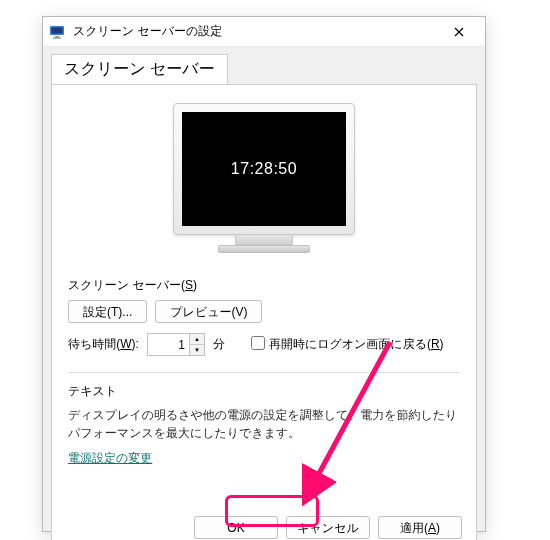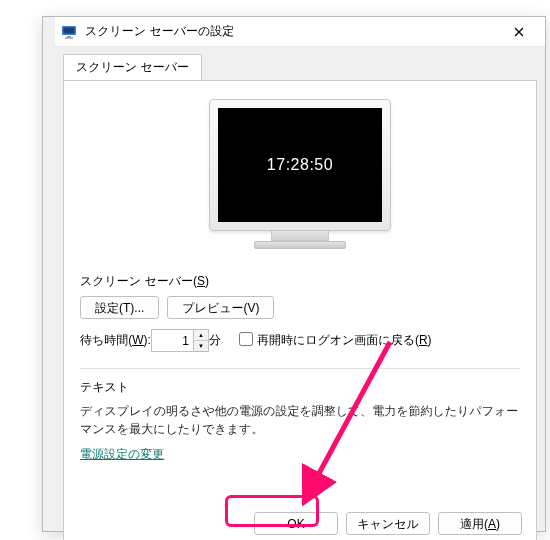--- a/index.html
+++ b/index.html
@@ -7,26 +7,25 @@
     font-family: "Yu Gothic UI", "Meiryo UI", sans-serif;
     font-size: 12px;
     background: #fff;
     width: 550px;
     height: 540px;
     position: relative;
   }
   .window {
     position: absolute;
     left: 42px; top: 16px;
-    width: 504px;
+    width: 444px;
     height: 516px;
     background: #f0f0f0;
     border: 1px solid #b8b8b8;
     box-shadow: 0 4px 16px rgba(0,0,0,0.15);
-    padding-left: 12px;
   }
   .titlebar {
     height: 30px;
     background: #fff;
     display: flex;
     align-items: center;
     padding: 0 6px;
     border-bottom: 1px solid #e8e8e8;
   }
   .title-icon {
@@ -47,21 +46,21 @@
     background: #f0f0f0;
   }
   .tab {
     display: inline-block;
     background: #fff;
     border: 1px solid #ccc;
     border-bottom: 1px solid #fff;
     padding: 4px 12px;
     position: relative;
     top: 1px;
-    font-size: 12px;
+    font-size: 16px;
   }
   .tab-panel {
     border: 1px solid #ccc;
     background: #fff;
     margin: 0 8px 8px 8px;
     height: 466px;
     padding: 18px 16px 10px 16px;
     position: relative;
   }
 
@@ -143,20 +142,21 @@
     border-radius: 3px;
     padding: 3px 14px;
     font-size: 12px;
     font-family: inherit;
     height: 23px;
     cursor: pointer;
   }
 
   .row2 {
     display: flex;
+    gap: 8px;
     align-items: center;
     margin-bottom: 16px;
   }
   .spinner {
     display: flex;
     height: 23px;
   }
   .spinner input {
     width: 42px;
     border: 1px solid #bfbfbf;

